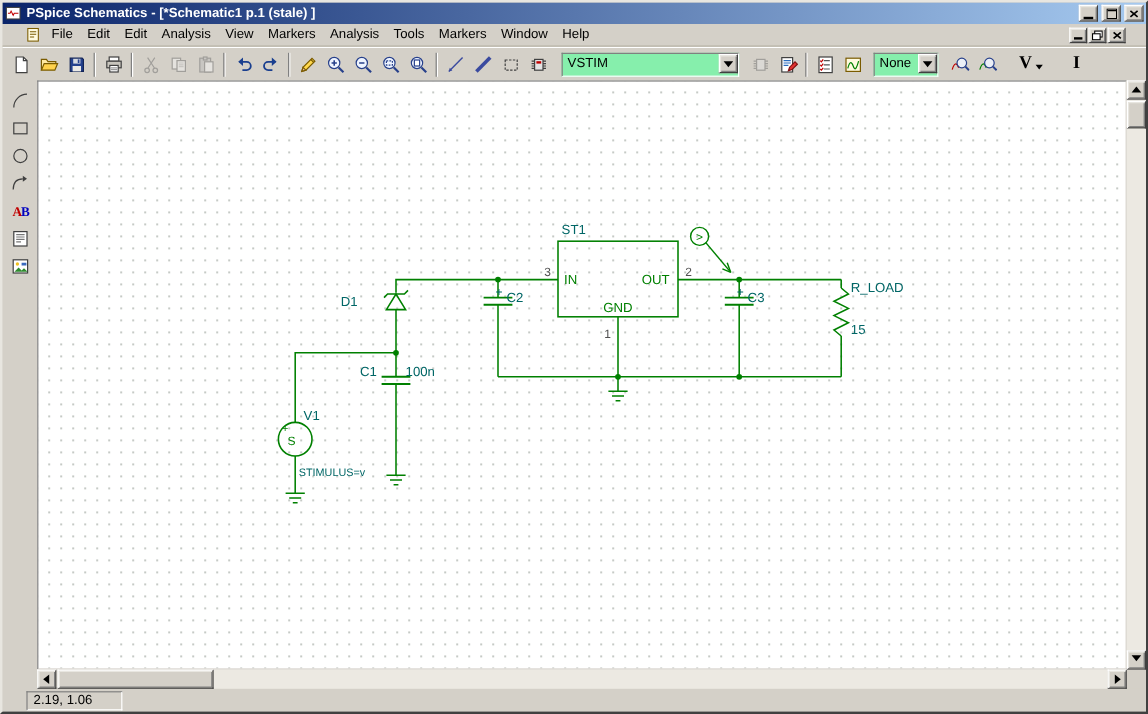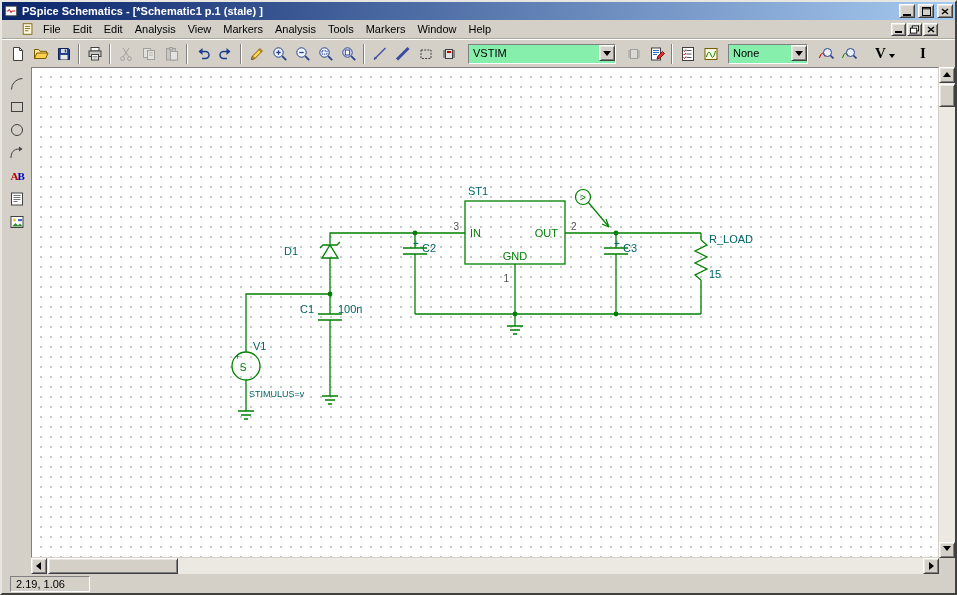--- a/index.html
+++ b/index.html
@@ -44,21 +44,21 @@
     background-image:radial-gradient(#c6cac6 1px,transparent 1.2px);background-size:10px 10px;background-position:4px 4px}
   .schematic{position:absolute;left:0;top:0;width:100%;height:100%}
   .vscroll,.hscroll{position:relative;background:#ece9e2}
   .sb-btn{position:absolute;width:16px;height:16px}
   .vscroll .up{top:0;left:0}.vscroll .down{bottom:0;left:0}
   .vthumb{position:absolute;left:0;top:17px;width:16px;height:23px}
   .hscroll .left{left:0;top:0}.hscroll .right{right:0;top:0}
   .hthumb{position:absolute;top:0;left:17px;width:130px;height:16px}
   .corner{background:#d4d0c8}
   
-  .statusbar{flex:0 0 19px;display:flex;gap:2px;padding:2px 8px 1px;align-items:flex-end}
+  .statusbar{flex:0 0 19px;display:flex;gap:2px;padding:2px 20px 1px;align-items:flex-end}
   .panel{border:1px solid;border-color:#808080 #fff #fff #808080;padding:1px 5px;white-space:nowrap;overflow:hidden}
   .panel.coords{flex:0 0 80px}
   .panel.msg{flex:1}
   .panel.cmd{flex:0 0 192px}
 </style>
 </head>
 <body>
 
 <div class="window">
 
@@ -268,21 +268,21 @@
           <path d="M6.5 4.5h5M6.5 8h5M6.5 11.5h5" stroke="#555"></path>
           <path d="M3.5 4.5l1 1 1.5-2M3.5 8l1 1 1.5-2M3.5 11.5l1 1 1.5-2" stroke="#c00000" fill="none"></path>
         </svg>
       </button>
     <button class="tb">
         <svg viewBox="0 0 16 16">
           <rect x="2" y="2.5" width="12" height="11" fill="#fffbe0" stroke="#7a5b00"></rect>
           <path d="M3.5 11c1.5-6 3-6 4.5-2s2.5 3 4.5-4" stroke="#008000" fill="none"></path>
         </svg>
       </button>
-    <div class="combo ml6" style="width:80px">
+    <div class="combo ml6" style="width:54px">
       <div class="txt">None</div>
       <div class="drop btn3d">
           <span class="tri-down"></span>
         </div>
     </div>
     <button class="tb ml6">
         <svg viewBox="0 0 16 16">
           <path d="M1.5 12c1.8-6 3.6-6 5.4-1.5" stroke="#c00000" fill="none"></path>
           <circle cx="9.5" cy="6.5" r="4" fill="#eef4ff" fill-opacity="0.85" stroke="#27408b"></circle>
           <path d="M12.5 9.5l3 3" stroke="#27408b" stroke-width="1.7"></path>

